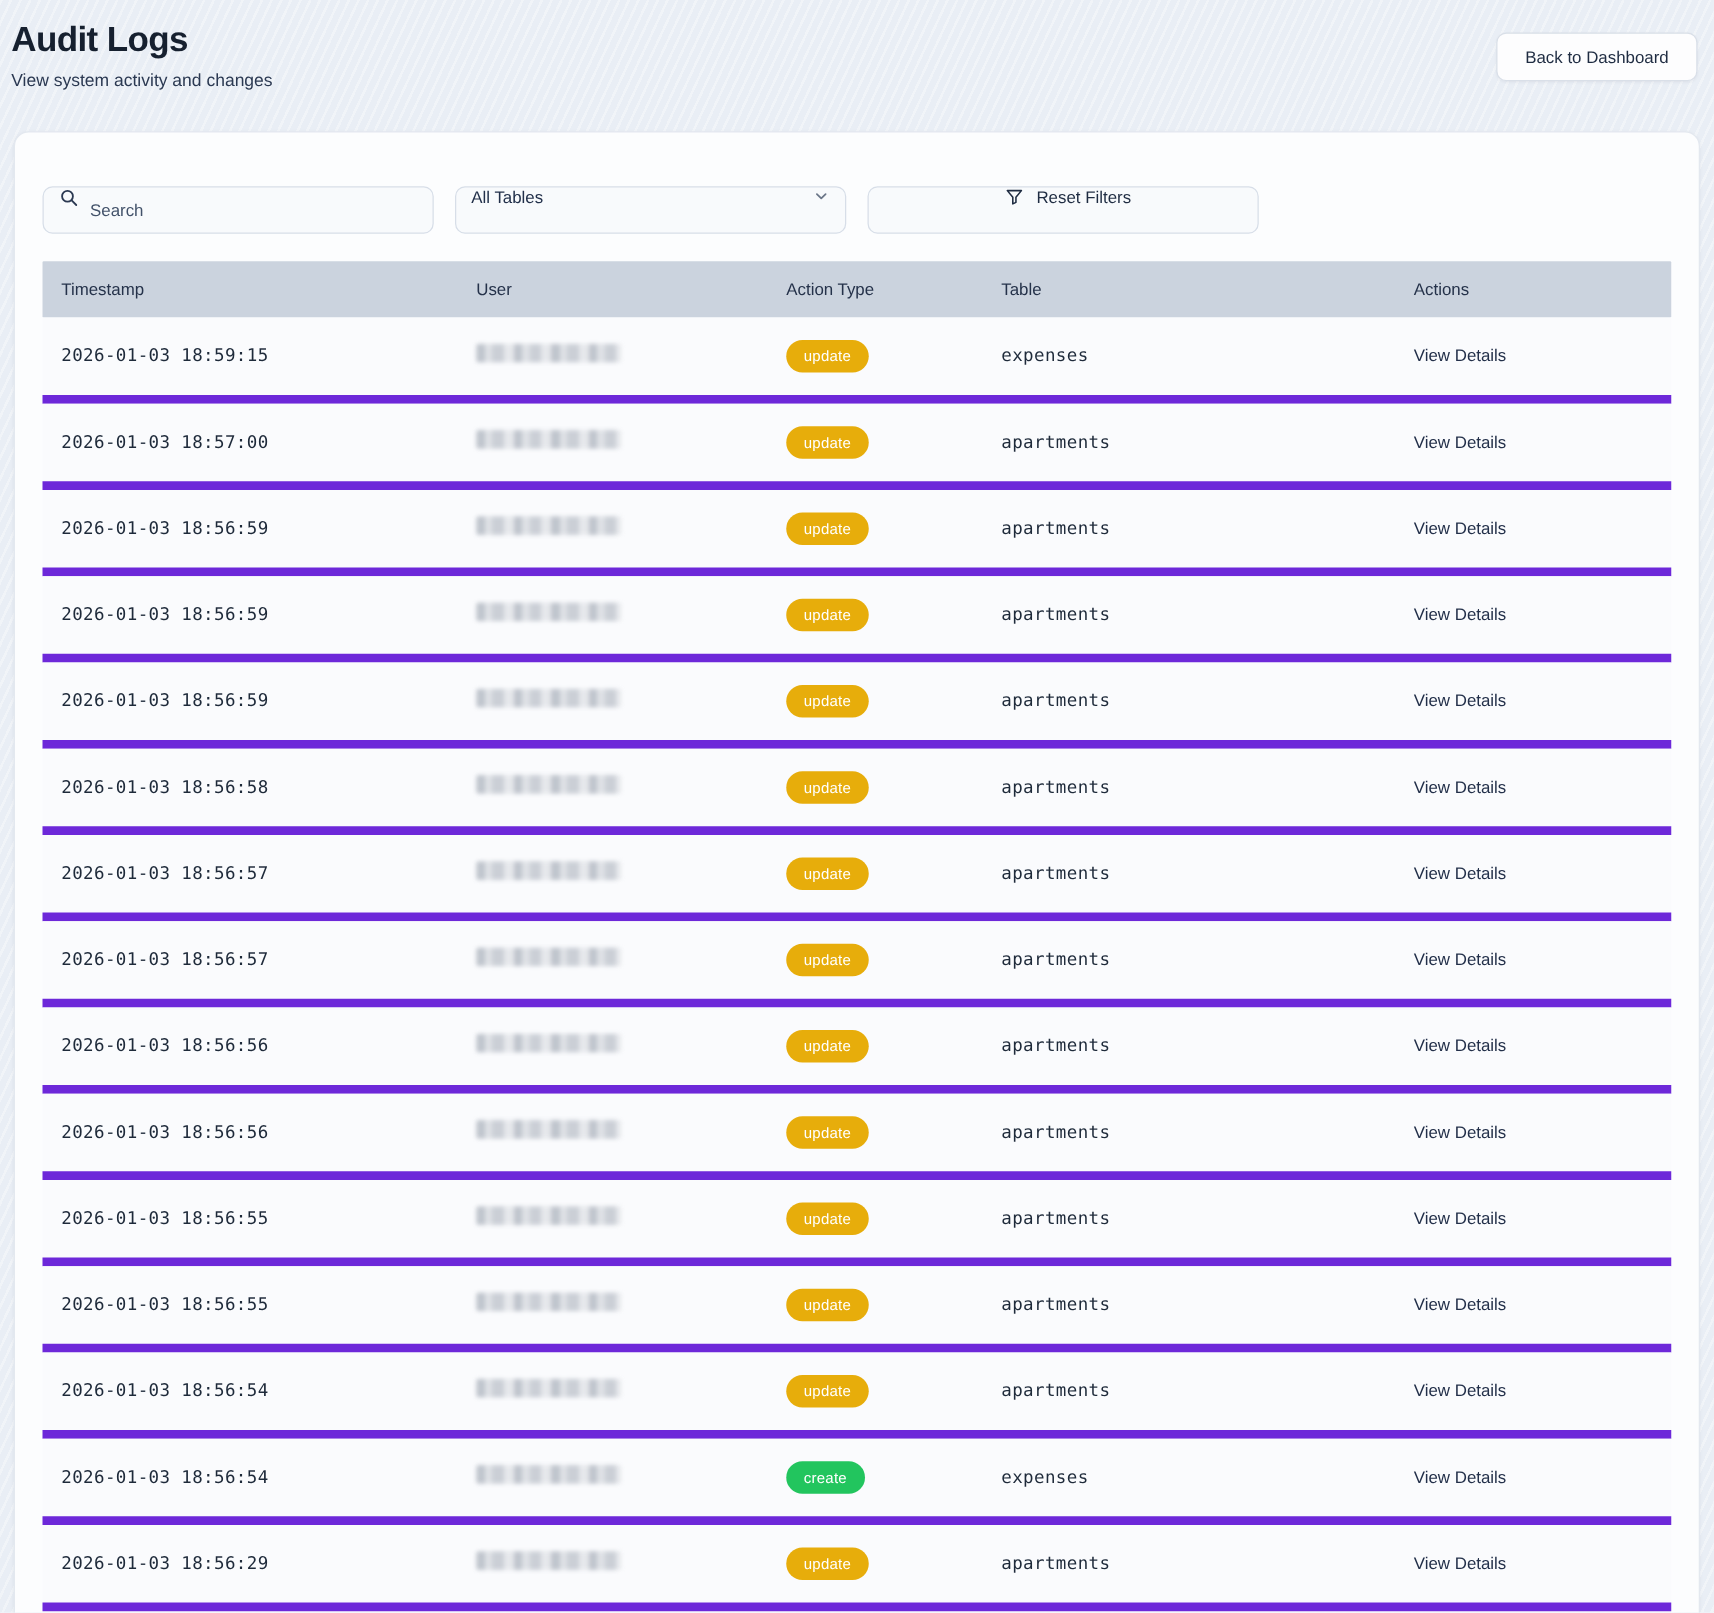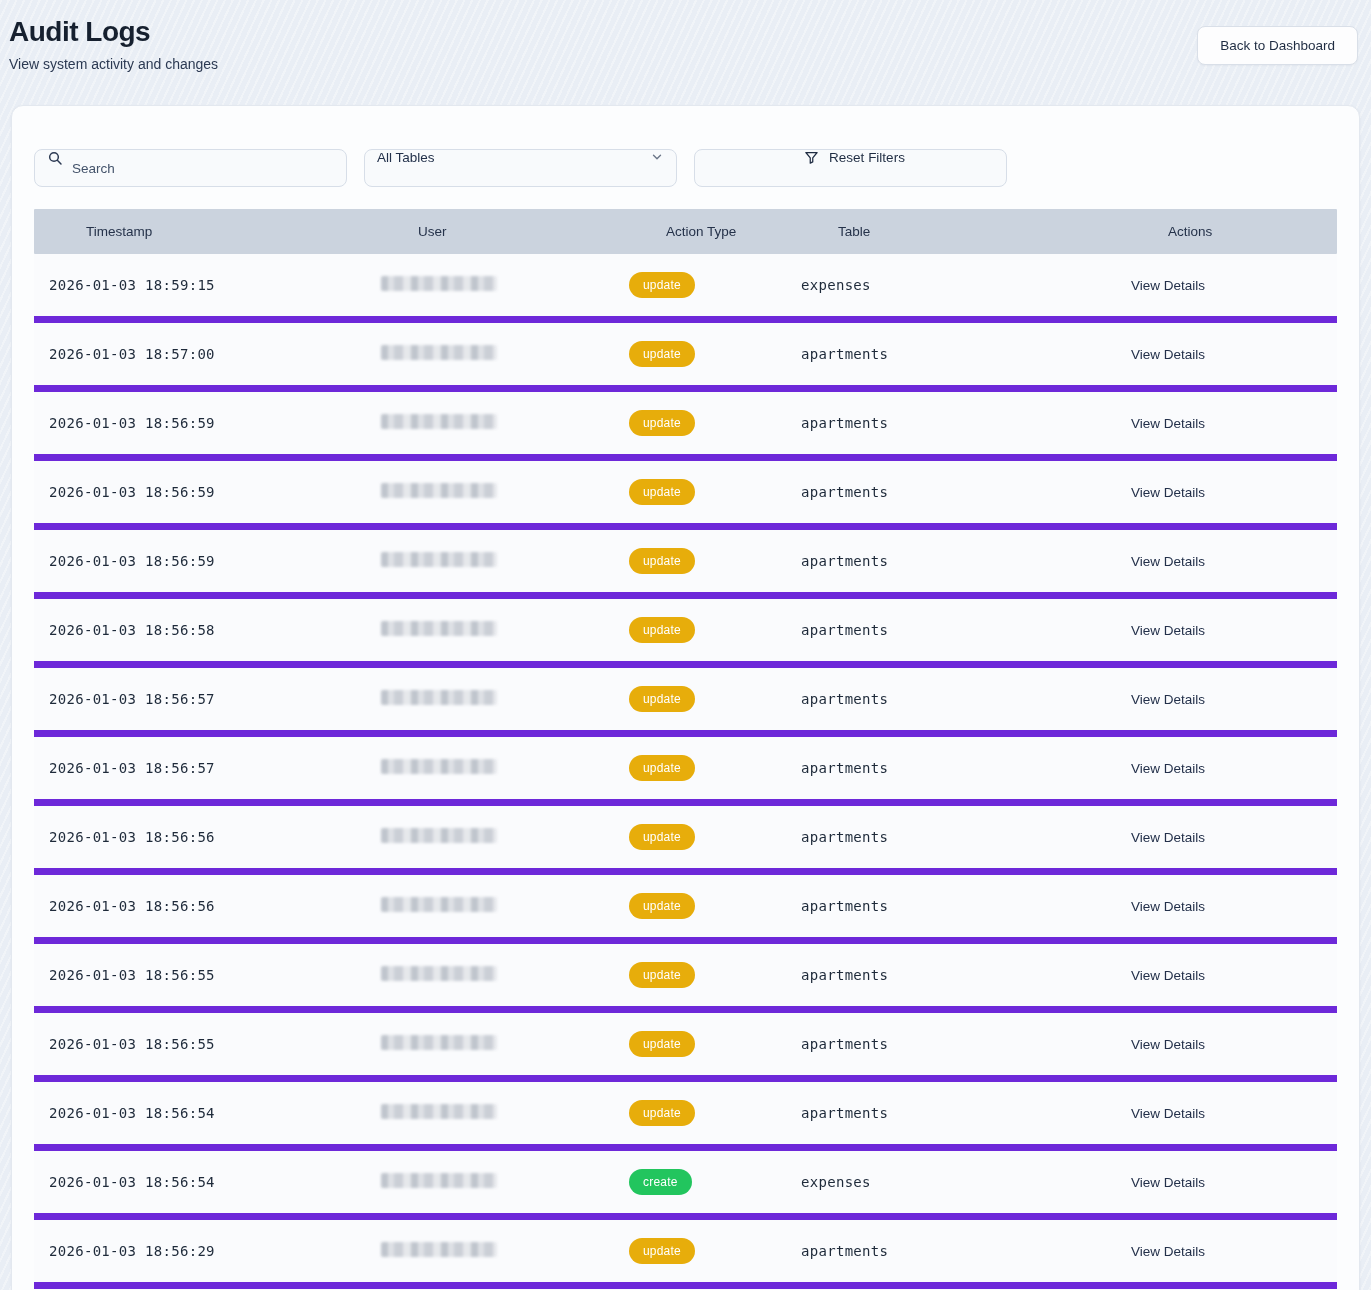--- a/index.html
+++ b/index.html
@@ -72,21 +72,21 @@
   .icon-svg { display: inline-flex; flex: none; }
 
   
   .log-table { margin-top: 22px; border: 0; }
   .thead {
     display: grid; grid-template-columns: 332px 248px 172px 330px 1fr;
     background: #cbd3de; height: 45px; align-items: center;
     border-radius: 1px;
   }
   .thead > div {
-    padding-left: 15px; font-size: 13.5px; font-weight: 500; color: #25324a; margin-left: 37px;
+    padding-left: 15px; font-size: 13.5px; font-weight: 500; color: #25324a;
   }
   .trow {
     display: grid; grid-template-columns: 332px 248px 172px 330px 1fr;
     height: 69px; align-items: center;
     background: #fafbfd; border-bottom: 7px solid #6d28d9;
   }
   .trow > div { padding-left: 15px; }
   .ts, .tbl-name {
     font-family: "DejaVu Sans Mono", "Liberation Mono", monospace;
     font-size: 14px; color: #1e2a3a; letter-spacing: 0.3px;

